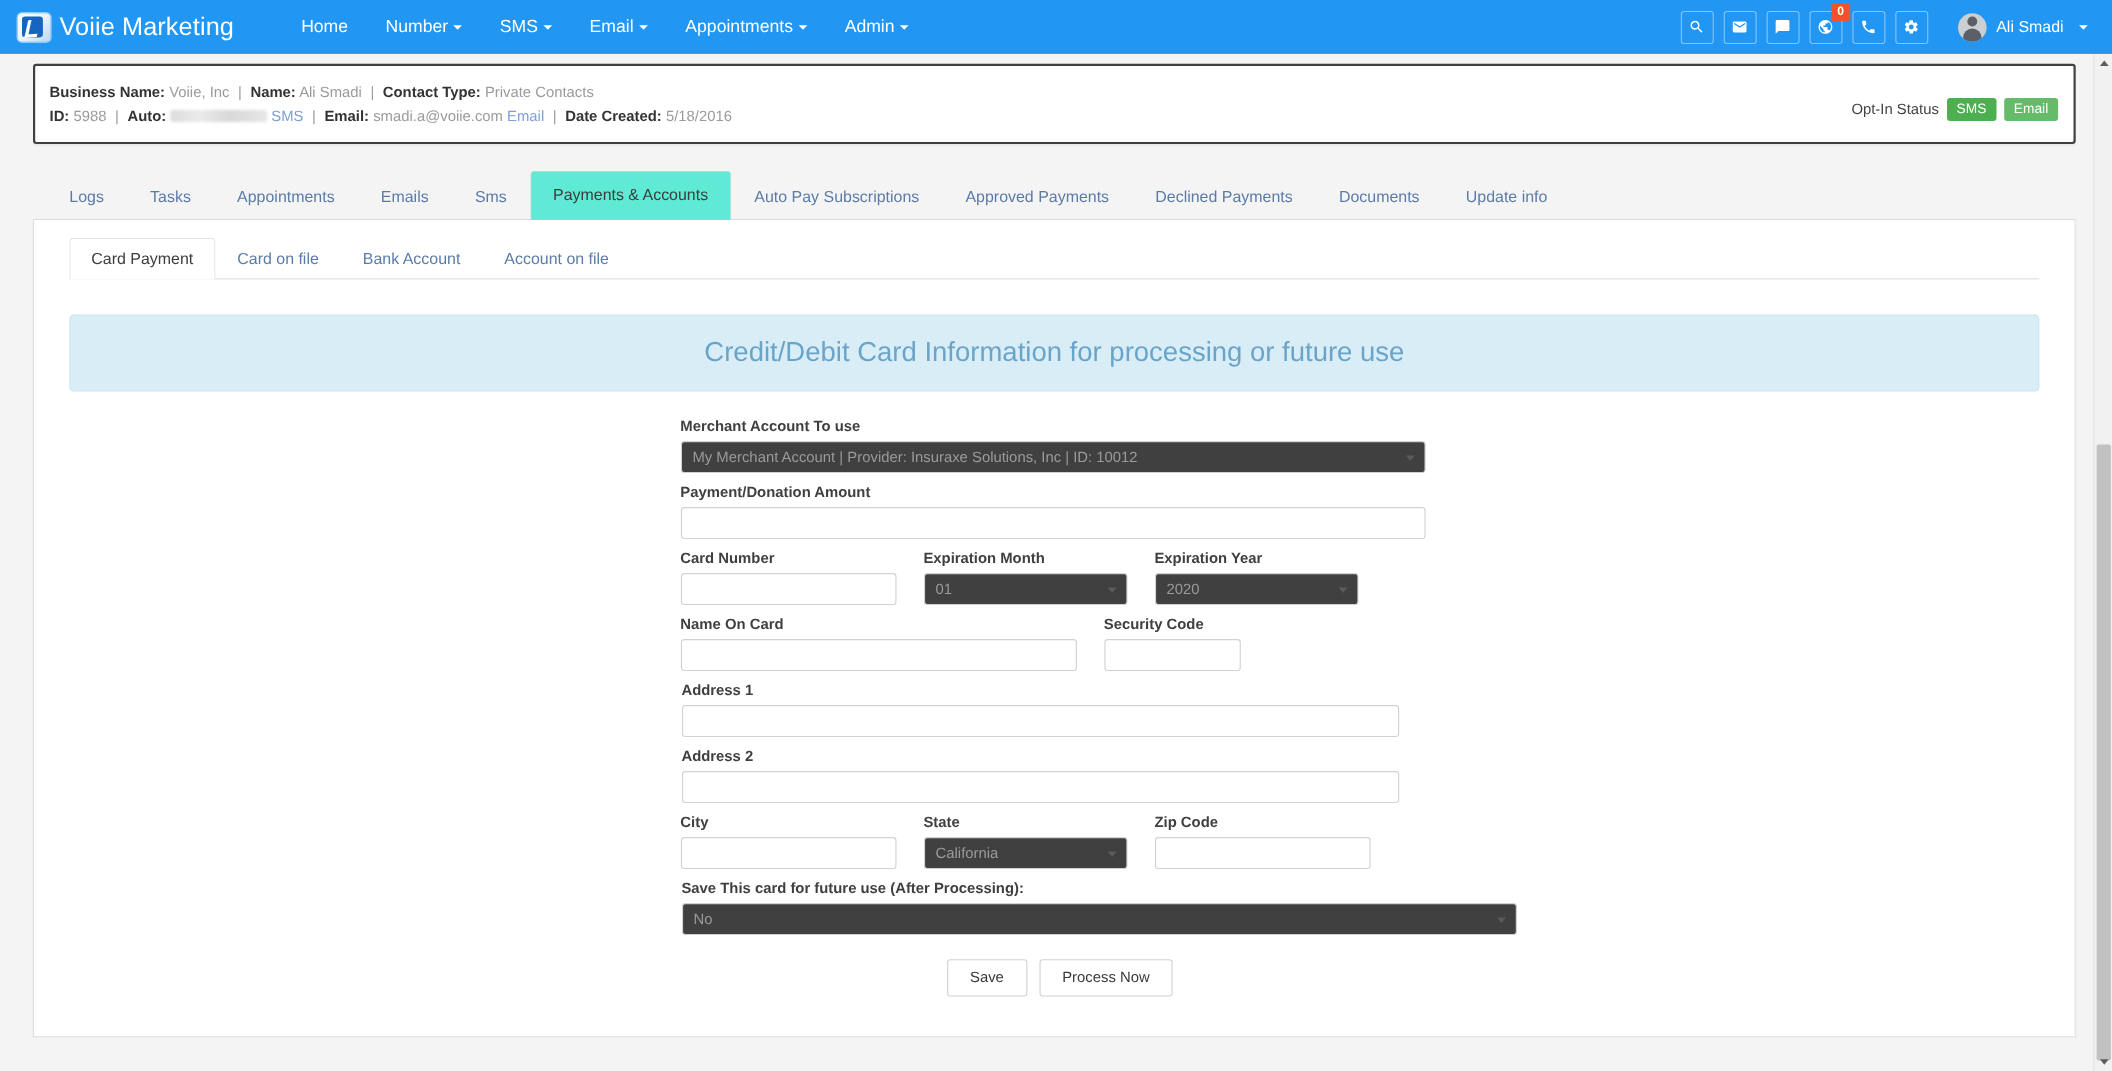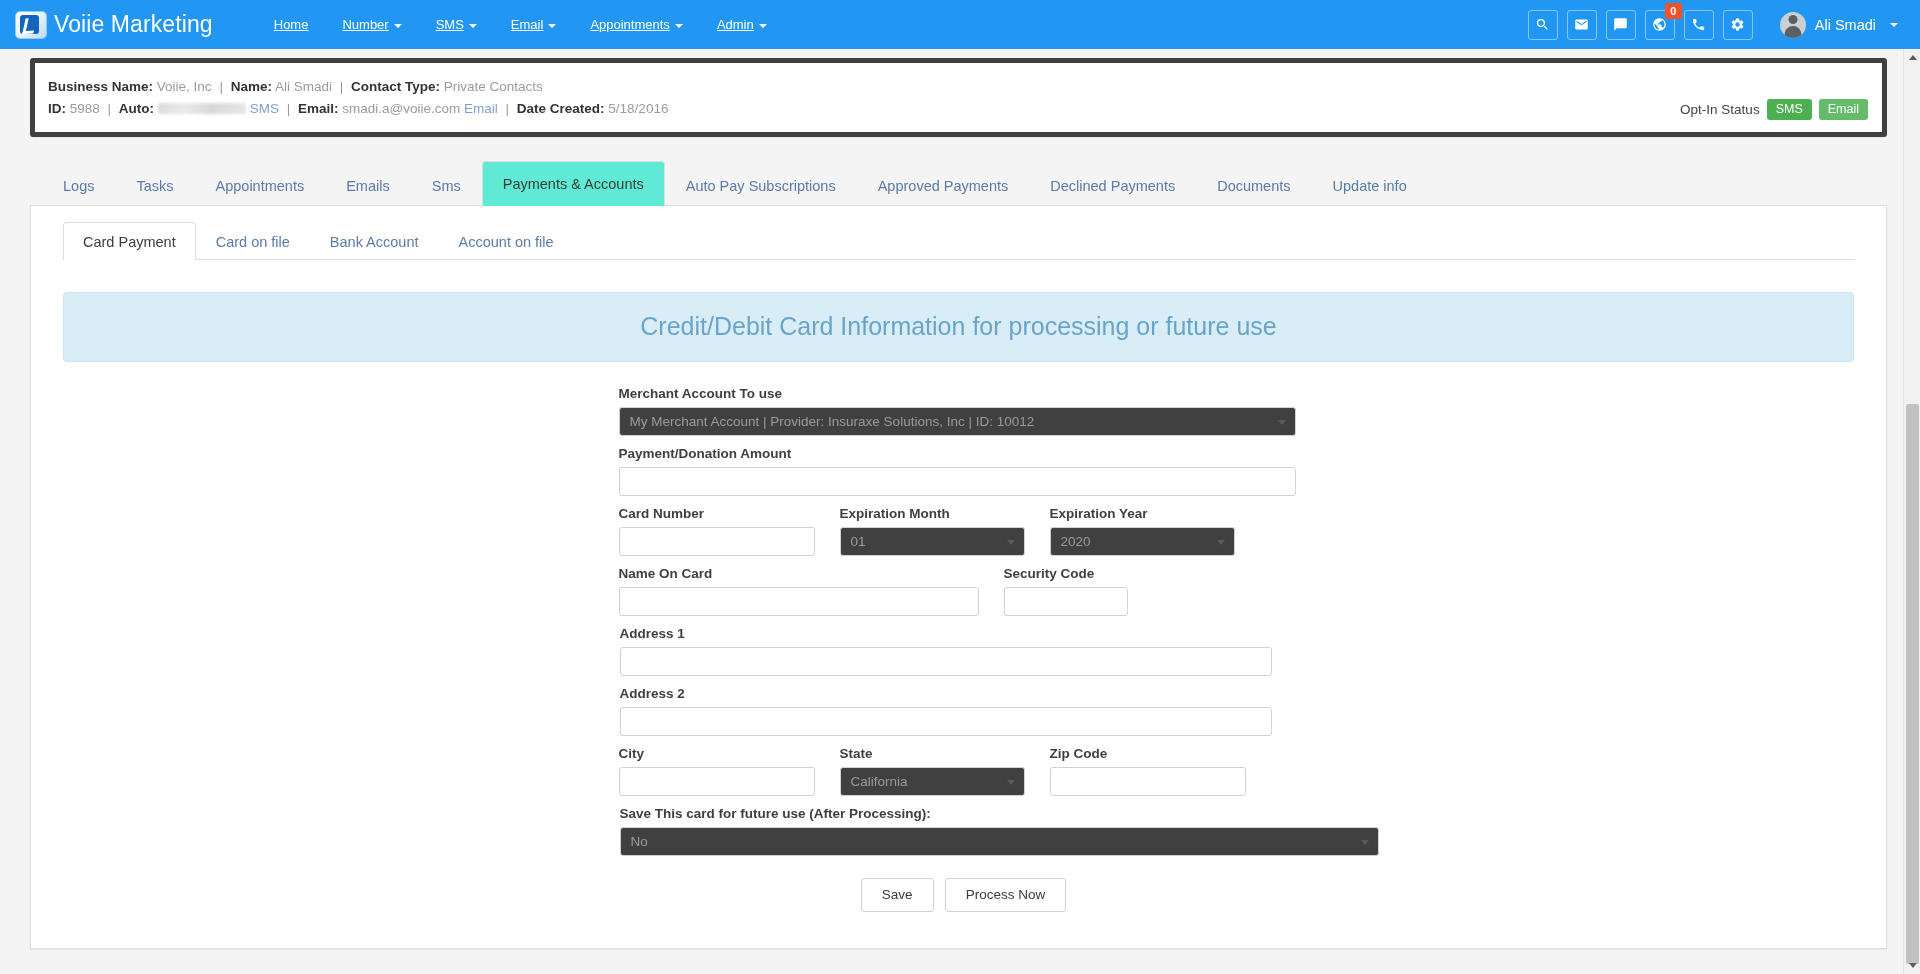--- a/index.html
+++ b/index.html
@@ -59,27 +59,26 @@
   .brand-text {
     color: #ffffff;
     font-size: 23px;
     font-weight: 400;
     letter-spacing: .1px;
     white-space: nowrap;
   }
   .nav-items { display: flex; align-items: center; height: 49px; }
   .nav-item {
     color: #ffffff;
-    font-size: 13px;
+    font-size: 16px;
     padding: 0 17px;
     height: 49px;
     line-height: 49px;
     cursor: pointer;
     white-space: nowrap;
-    text-decoration: underline;
   }
   .caret {
     display: inline-block;
     width: 0; height: 0;
     border-left: 4px solid transparent;
     border-right: 4px solid transparent;
     border-top: 4px solid #ffffff;
     margin-left: 5px;
     vertical-align: middle;
   }
@@ -150,26 +149,26 @@
   .page {
     height: calc(974px - 49px);
     overflow: hidden;
     position: relative;
     background: #f4f4f4;
     padding: 9px 33px 0 30px;
   }
 
   .info-card {
     background: #ffffff;
-    border: 5px solid #404040;
+    border: 2px solid #404040;
     border-radius: 3px;
     box-shadow: 0 1px 1px rgba(0,0,0,.045);
     padding: 13px 14px 12px 13px;
     display: flex;
-    align-items: flex-end;
+    align-items: center;
     margin-bottom: 24px;
   }
   .info-lines { flex: 1; }
   .info-line {
     font-size: 13.5px;
     color: #9b9b9b;
     line-height: 22px;
     white-space: nowrap;
   }
   .info-line b { color: #333; font-weight: 700; }

